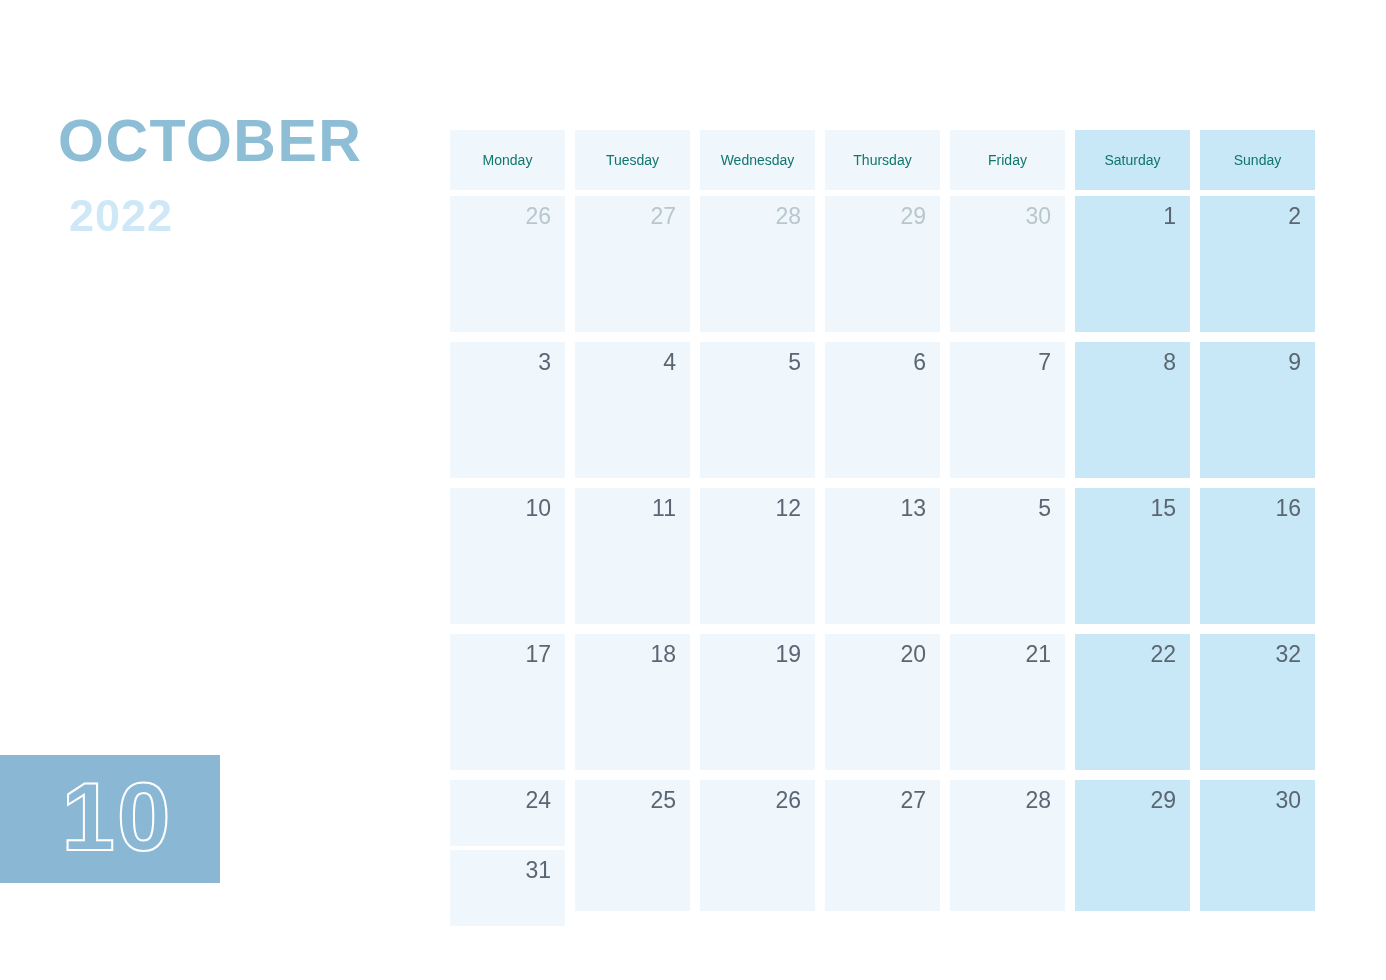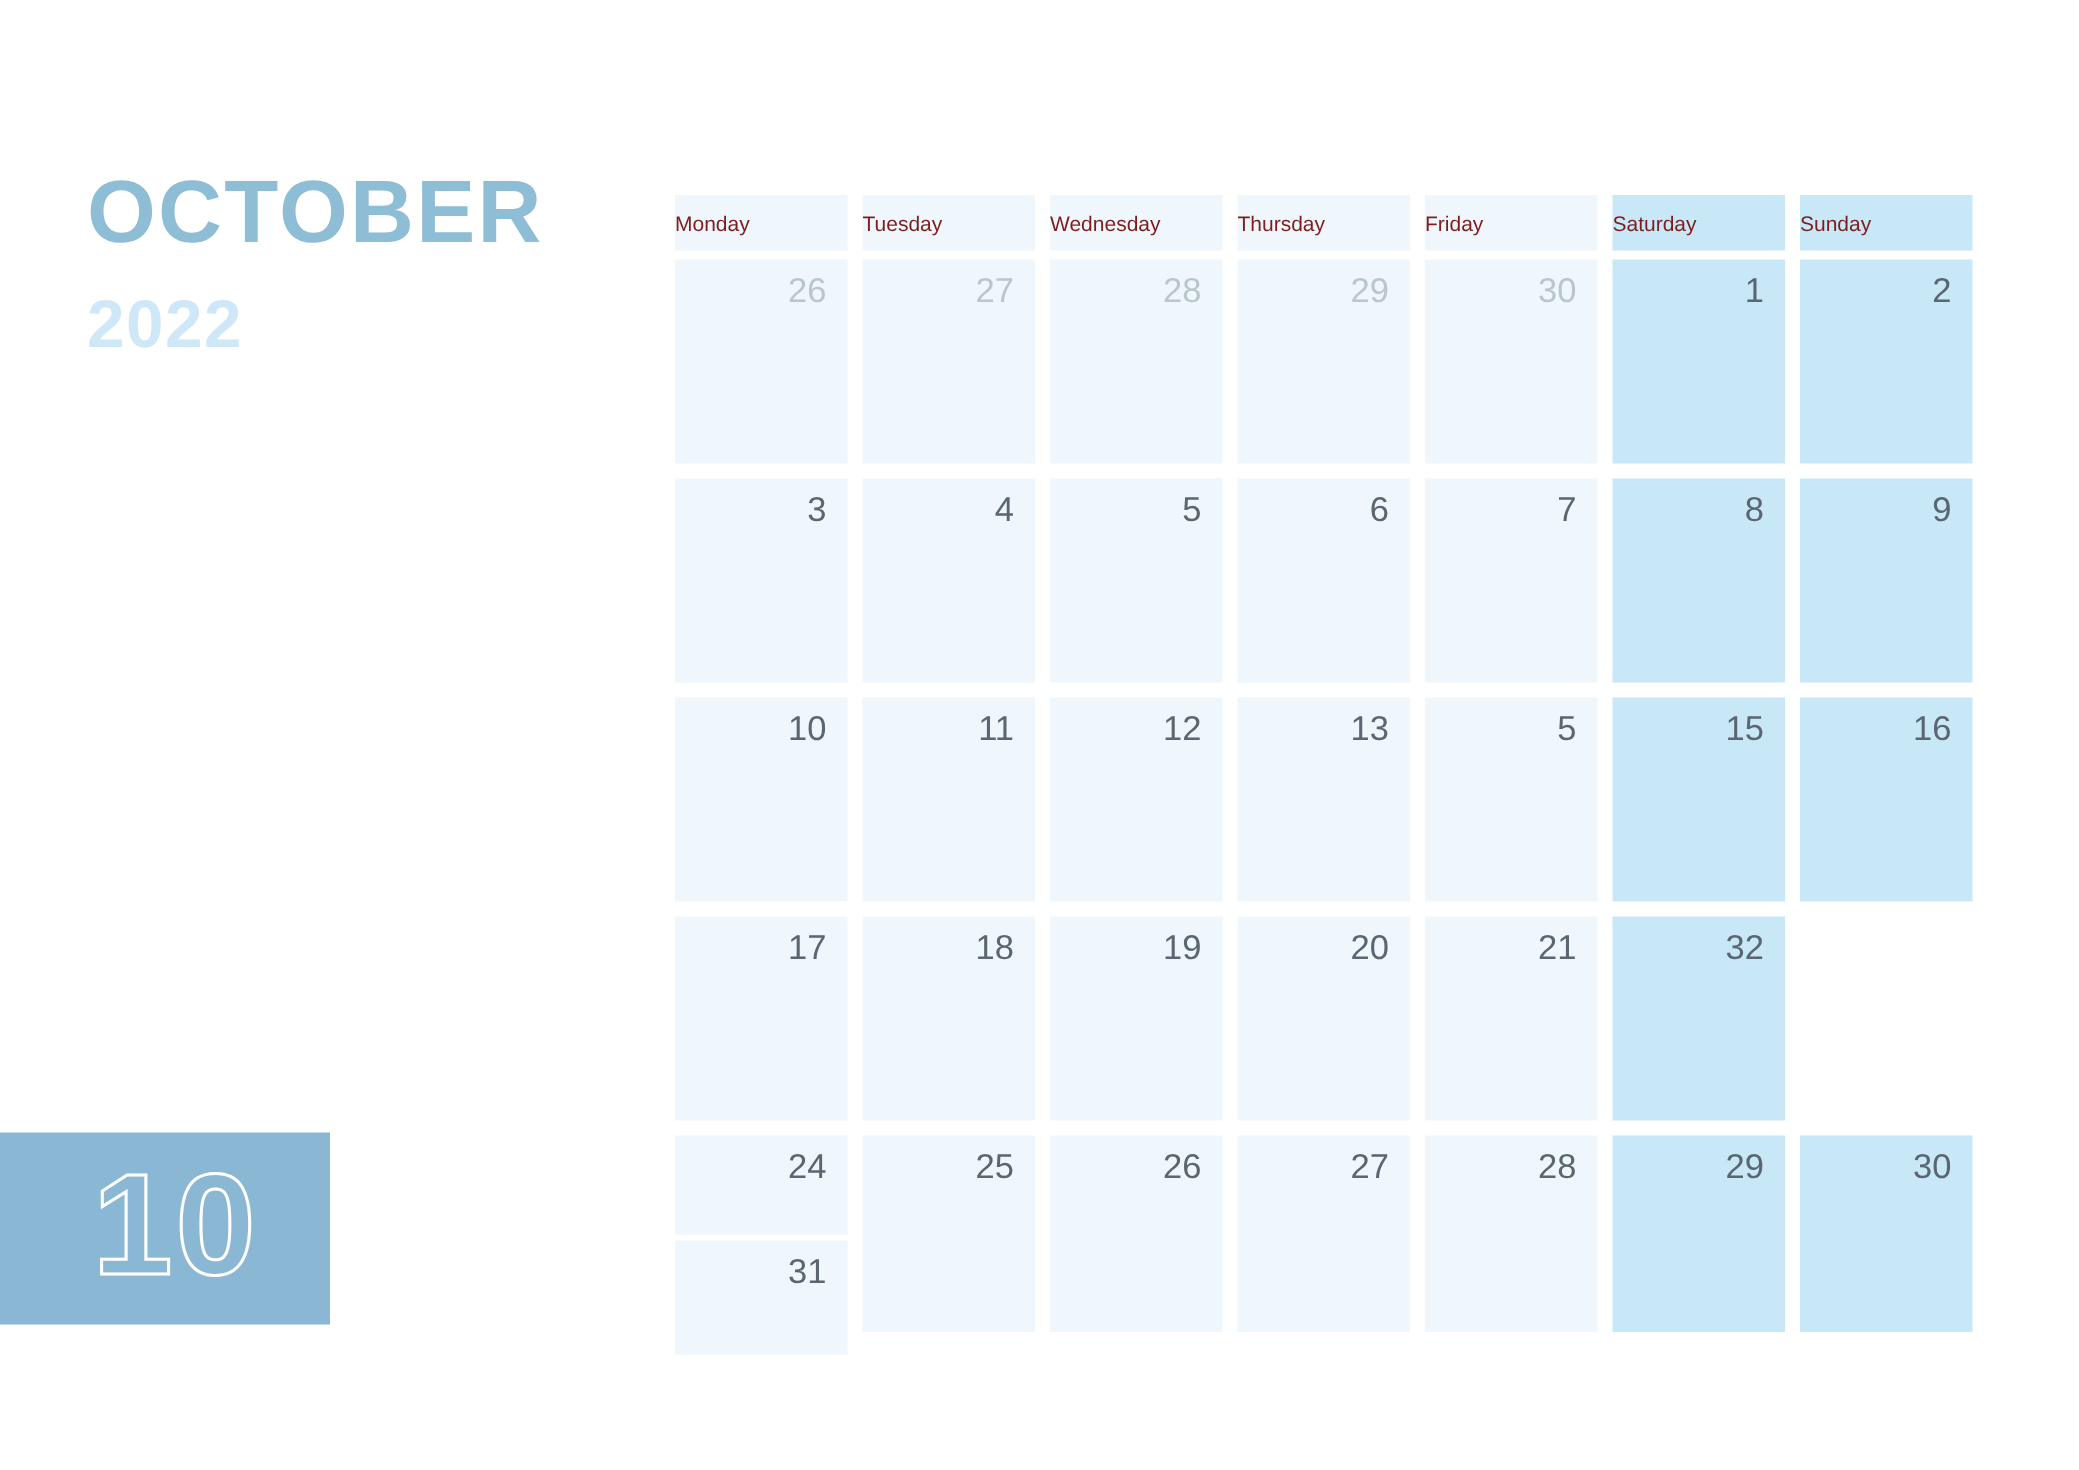--- a/index.html
+++ b/index.html
@@ -31,21 +31,21 @@
     line-height: 1.0;
     margin: 0;
     white-space: nowrap;
   }
   #year-title {
     font-size: 45px;
     font-weight: bold;
     color: #cfe8f8;
     letter-spacing: 1px;
     line-height: 1.0;
-    margin: 0;
+    margin: 11px;
     margin-top: 22px;
   }
 
   
   #month-badge {
     position: absolute;
     left: 0px;
     top: 755px;
     width: 220px;
     height: 128px;
@@ -75,27 +75,27 @@
   }
   .cal-row {
     display: grid;
     grid-template-columns: repeat(7, 1fr);
     column-gap: 10px;
   }
   #weekday-header {
     margin-bottom: 6px;
   }
   .weekday-cell {
-    height: 37px;
+    height: 60px;
     background: #eff7fc;
     display: flex;
     align-items: center;
-    justify-content: flex-start;
+    justify-content: center;
     font-size: 14px;
-    color: #7f1d1d;
+    color: #0f766e;
   }
   .weekday-cell.weekend {
     background: #c8e8f8;
   }
 
   .week-row {
     margin-bottom: 10px;
   }
   .day-col {
     display: flex;
@@ -245,20 +245,23 @@
         <div class="day-col">
           <div class="day-cell">19</div>
         </div>
         <div class="day-col">
           <div class="day-cell">20</div>
         </div>
         <div class="day-col">
           <div class="day-cell">21</div>
         </div>
         <div class="day-col">
+          <div class="day-cell weekend">22</div>
+        </div>
+        <div class="day-col">
           <div class="day-cell weekend">32</div>
         </div>
       </div>
       <div class="cal-row week-row last">
         <div class="day-col split">
           <div class="day-cell">24</div>
           <div class="day-cell second">31</div>
         </div>
         <div class="day-col">
           <div class="day-cell">25</div>

